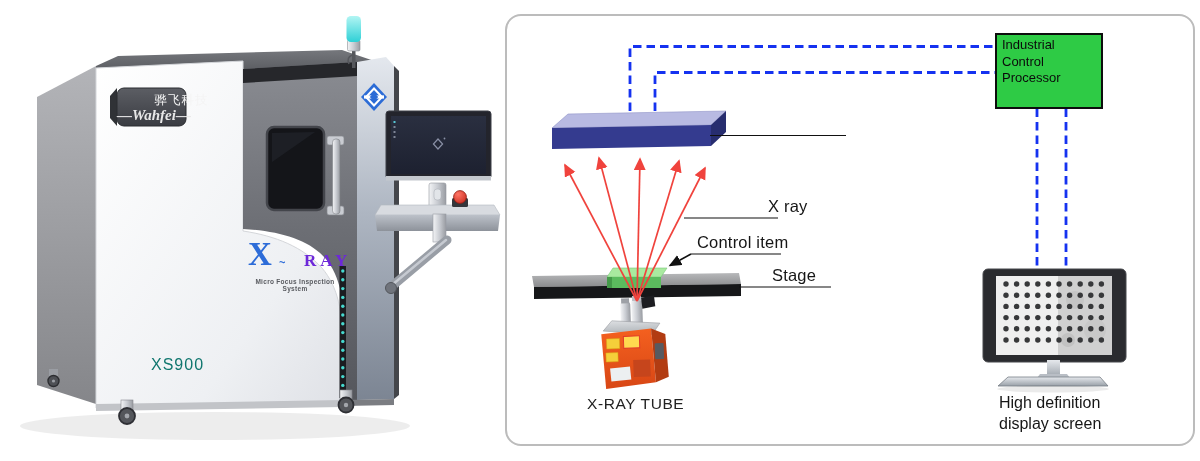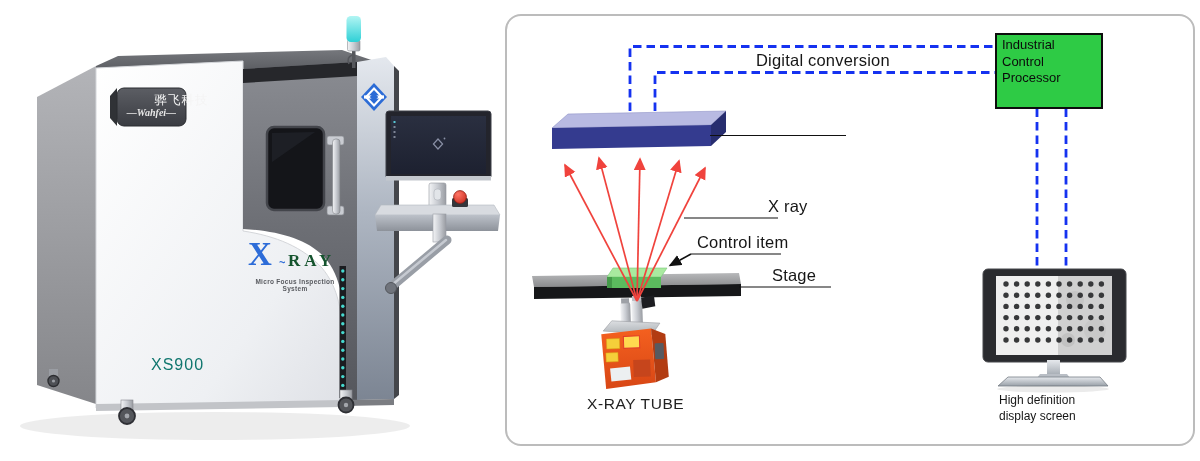--- a/index.html
+++ b/index.html
@@ -8,32 +8,32 @@
   #scene{position:absolute;left:0;top:0;width:1200px;height:461px;}
   .abs{position:absolute;white-space:nowrap;}
   
   .diagram-frame{position:absolute;left:505px;top:14px;width:690px;height:432px;
        border:2px solid #bcbcbc;border-radius:16px;box-sizing:border-box;background:transparent;}
   
   .dlabel{font-size:16.5px;color:#161616;letter-spacing:.2px;}
   .icp{position:absolute;left:995px;top:33px;width:108px;height:76px;box-sizing:border-box;
        background:#2ecb45;border:2.5px solid #0d0d0d;color:#0b0b0b;
        font-size:13px;line-height:1.27;padding:2px 3px 0 5px;white-space:normal;}
-  .display-label{font-size:12px;line-height:1.3;color:#161616;white-space:normal;width:130px;}
+  .display-label{font-size:16px;line-height:1.3;color:#161616;white-space:normal;width:130px;}
   .tube-label{font-size:15.5px;letter-spacing:.6px;color:#222;text-align:center;}
   
   .badge-cn{left:117px;top:92px;width:69px;text-align:center;color:#f4f4f4;
             font-family:"Liberation Serif","DejaVu Serif",serif;font-size:12.5px;letter-spacing:1px;margin-left:30px;}
   .badge-en{left:117px;top:107px;width:69px;text-align:center;color:#e8e8e8;
-            font-family:"Liberation Serif","DejaVu Serif",serif;font-style:italic;font-weight:bold;font-size:10px;}
+            font-family:"Liberation Serif","DejaVu Serif",serif;font-style:italic;font-weight:bold;font-size:15px;}
   .logo-x{left:248px;top:238px;font-family:"Liberation Serif","DejaVu Serif",serif;
           font-weight:bold;font-size:33px;color:#2d6cd8;line-height:1;}
   .logo-tilde{left:279px;top:256px;font-size:11px;color:#2d6cd8;font-weight:bold;}
-  .logo-ray{left:288px;top:251px;font-family:"Liberation Serif","DejaVu Serif",serif;
-            font-weight:bold;font-size:17px;letter-spacing:4px;color:#14532d;}
+  .logo-ray{left:304px;top:251px;font-family:"Liberation Serif","DejaVu Serif",serif;
+            font-weight:bold;font-size:17px;letter-spacing:4px;color:#6d28d9;}
   .logo-sub{left:249px;top:278px;width:92px;text-align:center;font-size:6.5px;color:#595b60;
             letter-spacing:.3px;white-space:normal;font-weight:bold;}
   .model-label{left:133px;top:356px;font-size:16px;color:#0f766e;letter-spacing:1px;margin-left:18px;}
 </style>
 </head>
 <body>
 
 <div id="page">
 
   <div class="diagram-frame"></div>
@@ -352,21 +352,20 @@
 
   <div class="abs badge-cn">骅飞科技</div>
   <div class="abs badge-en">—Wahfei—</div>
   <div class="abs logo-x">X</div>
   <div class="abs logo-tilde">~</div>
   <div class="abs logo-ray">RAY</div>
   <div class="abs logo-sub">Micro Focus Inspection System</div>
   <div class="abs model-label">XS900</div>
 
   <div class="abs icp">Industrial Control Processor</div>
-  <div class="abs dlabel" style="left:756px;top:51px;">Digital conversion</div>
   <div class="abs dlabel" style="left:726px;top:197px;margin-left:42px;">X ray</div>
   <div class="abs dlabel" style="left:697px;top:233px;">Control item</div>
   <div class="abs dlabel" style="left:772px;top:266px;">Stage</div>
   <div class="abs tube-label" style="left:587px;top:395px;">X-RAY TUBE</div>
   <div class="abs display-label" style="left:999px;top:393px;">
     <span>High definition</span><br>
     <span>display screen</span>
   </div>
 </div>
 

